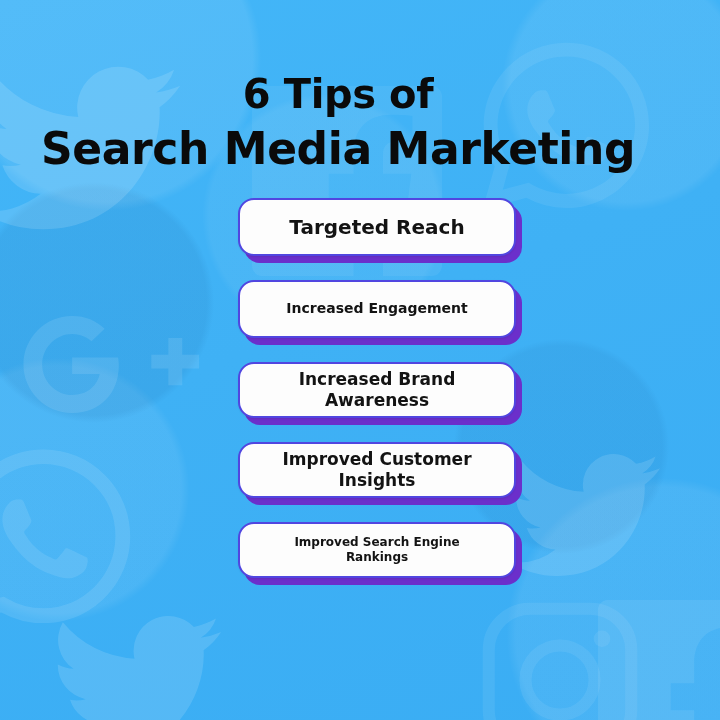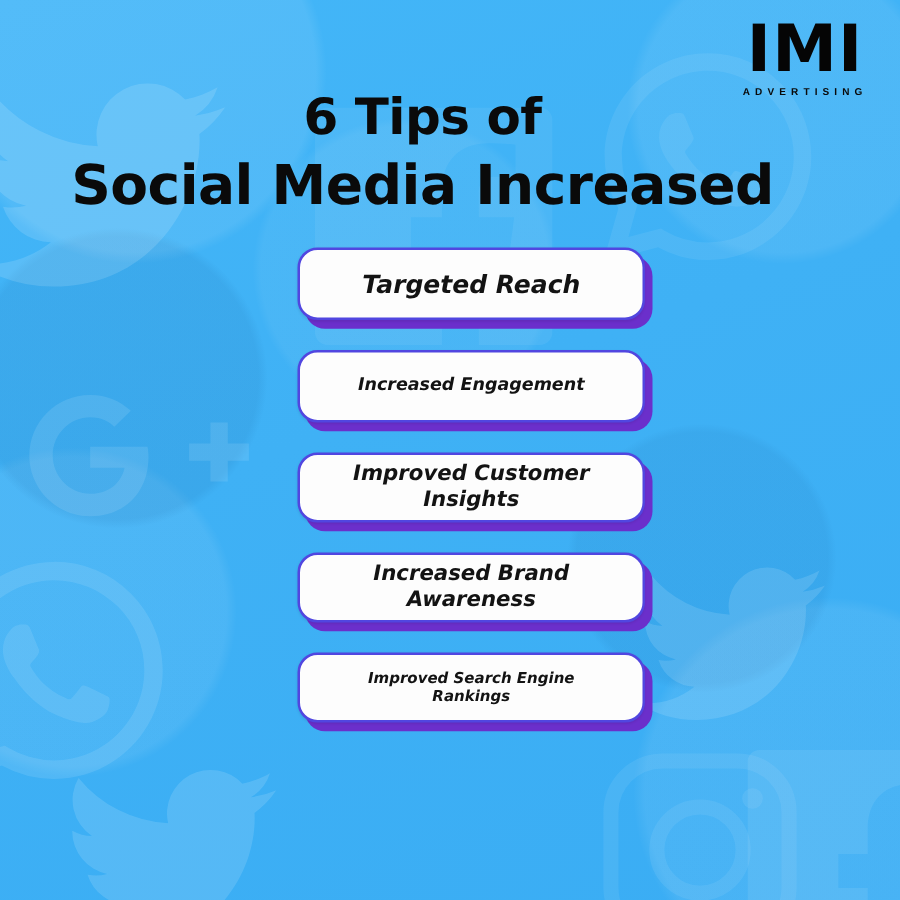--- a/index.html
+++ b/index.html
@@ -52,21 +52,20 @@
   .card-shadow{
     position:absolute;left:6px;top:7px;width:100%;height:100%;
     background:#6B2FCB;border-radius:16px;
   }
   .card{
     position:relative;box-sizing:border-box;width:100%;
     background:#FDFDFD;border:2px solid #5146E0;border-radius:16px;
     display:flex;align-items:center;justify-content:center;
     text-align:center;padding:9px 24px;
     box-shadow:0 1px 2px rgba(0,0,0,.08);
-    font-style:italic;
   }
   .card-label{
     color:#131313;font-weight:700;line-height:1.22;
     font-family:"DejaVu Sans","Liberation Sans",sans-serif;
   }
   .h58{height:58px;}
   .h56{height:56px;}
   .fs20{font-size:20px;}
   .fs19{font-size:14px;}
   .fs17{font-size:17px;}
@@ -131,28 +130,24 @@
     </div>
 
     <div class="wm" style="left:598px;top:600px;opacity:.08;">
       <svg width="180" height="180" viewBox="0 0 24 24" fill="#ffffff">
         <path d="M22.68 0H1.32C.59 0 0 .59 0 1.32v21.36c0 .73.59 1.32 1.32 1.32h11.5v-9.29H9.69v-3.62h3.13V8.41c0-3.1 1.89-4.79 4.66-4.79 1.32 0 2.46.1 2.79.14v3.24h-1.92c-1.5 0-1.8.72-1.8 1.77v2.32h3.58l-.47 3.62h-3.11V24h6.13c.73 0 1.32-.59 1.32-1.32V1.32C24 .59 23.41 0 22.68 0z"></path>
       </svg>
     </div>
 
   </div>
 
-  <div id="logo">
-    <div class="imi">IMI</div>
-    <div class="adv">ADVERTISING</div>
-  </div>
 
   <div id="title">
     <span class="l1">6 Tips of</span>
-    <span class="l2">Social Media Increased</span>
+    <span class="l2">Search Media Marketing</span>
   </div>
 
   <div id="cards">
 
     <div class="card-wrap">
       <div class="card-shadow"></div>
       <div class="card h58">
         <span class="card-label fs20">Targeted Reach</span>
       </div>
     </div>
@@ -161,28 +156,28 @@
     <div class="card-wrap">
       <div class="card-shadow"></div>
       <div class="card h58">
         <span class="card-label fs19">Increased Engagement</span>
       </div>
     </div>
 
     <div class="card-wrap">
       <div class="card-shadow"></div>
       <div class="card h56">
-        <span class="card-label fs17">Improved Customer Insights</span>
+        <span class="card-label fs17">Increased Brand Awareness</span>
       </div>
     </div>
 
     <div class="card-wrap">
       <div class="card-shadow"></div>
       <div class="card h56">
-        <span class="card-label fs17">Increased Brand Awareness</span>
+        <span class="card-label fs17">Improved Customer Insights</span>
       </div>
     </div>
 
     <div class="card-wrap">
       <div class="card-shadow"></div>
       <div class="card h56">
         <span class="card-label fs16">Improved Search Engine Rankings</span>
       </div>
     </div>
 

